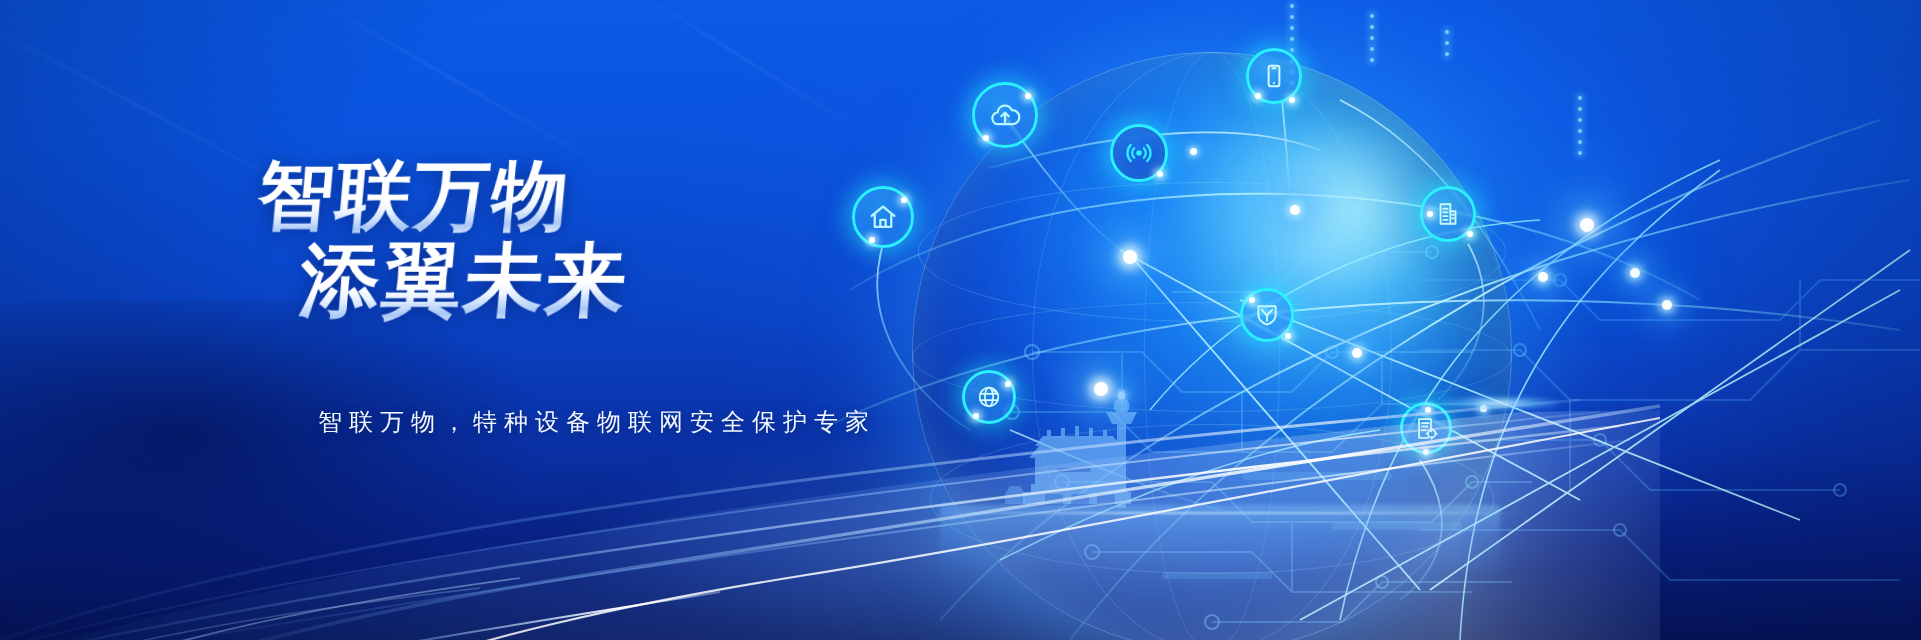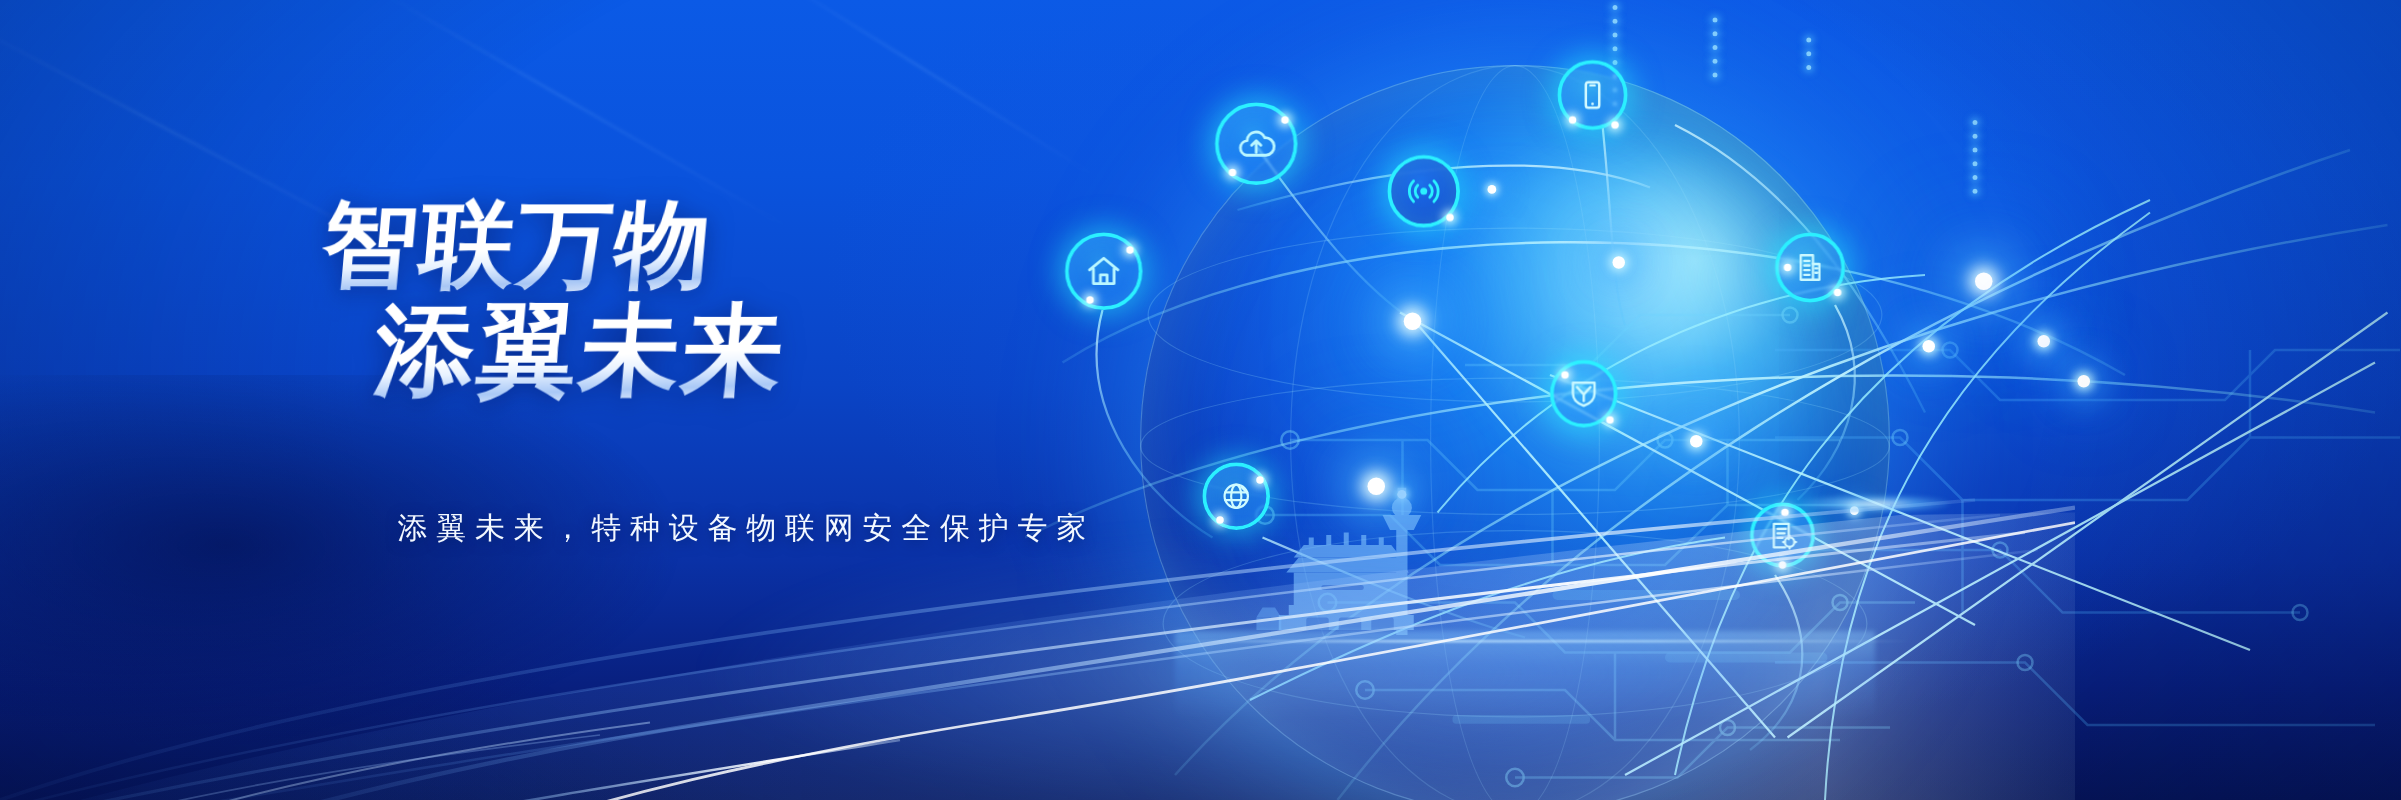--- a/index.html
+++ b/index.html
@@ -489,16 +489,16 @@
     </g>
   </svg>
   <div class="ribbon-spark"></div>
 
   <div class="vignette"></div>
   <div class="dark-left"></div>
 
   <div class="text-block">
     <div class="headline l1">智联万物</div>
     <div class="headline l2">添翼未来</div>
-    <div class="subtitle">添翼未来，特种设备物联网安全保护专家</div>
+    <div class="subtitle">智联万物，特种设备物联网安全保护专家</div>
   </div>
 
 </div>
 
 </body></html>

